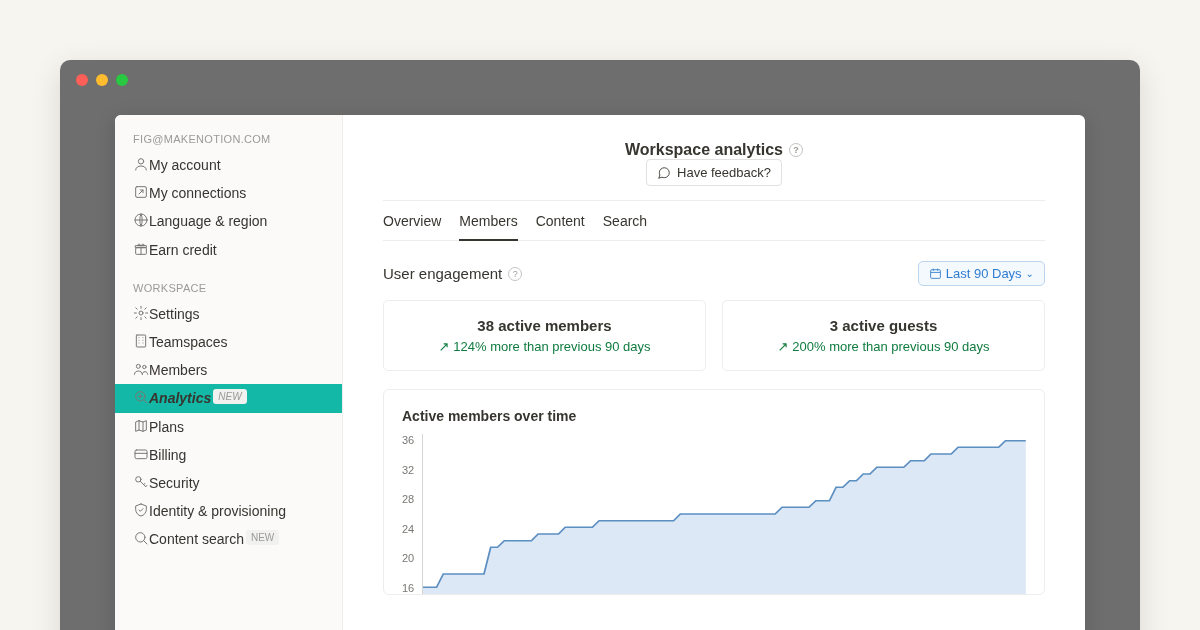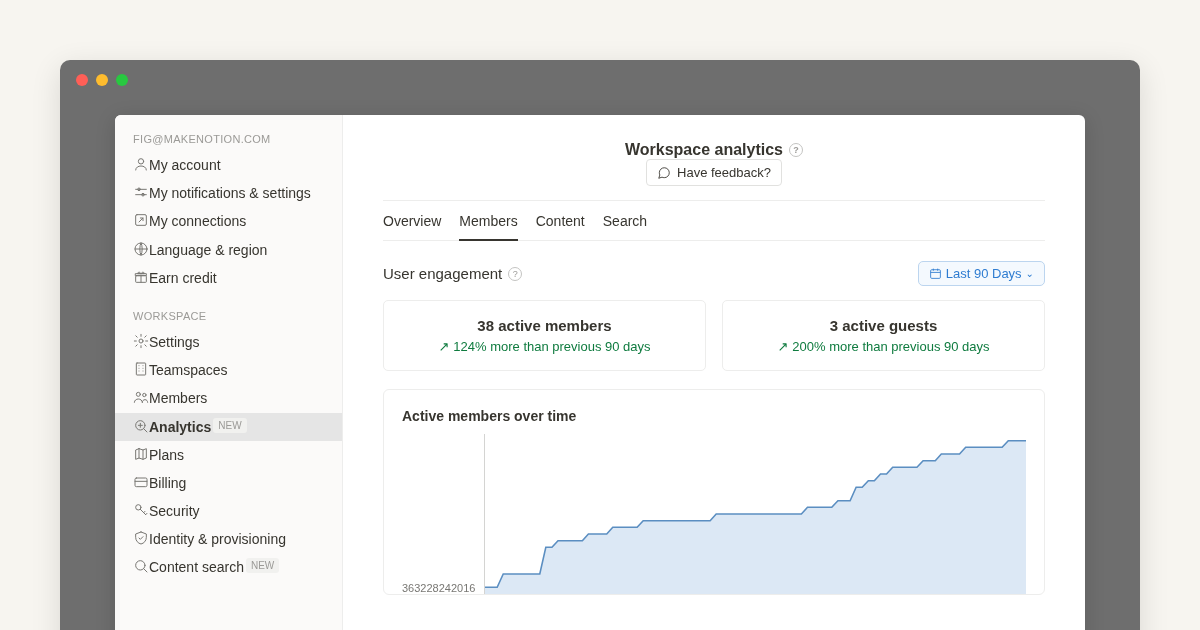--- a/index.html
+++ b/index.html
@@ -7,21 +7,21 @@
   .browser-window { position: absolute; top: 60px; left: 60px; right: 60px; height: 700px; background: #6e6e6e; border-radius: 10px 10px 0 0; box-shadow: 0 8px 30px rgba(0,0,0,0.12); }
   .traffic-lights { display: flex; gap: 8px; padding: 14px 16px; }
   .tl { width: 12px; height: 12px; border-radius: 50%; }
   .tl.red { background: #ff5f57; }
   .tl.yellow { background: #febc2e; }
   .tl.green { background: #28c840; }
   .modal { position: absolute; top: 55px; left: 55px; right: 55px; bottom: 0; background: #fff; border-radius: 6px 6px 0 0; display: flex; overflow: hidden; box-shadow: 0 4px 20px rgba(0,0,0,0.15); }
   .sidebar { width: 228px; background: #fbfaf9; border-right: 1px solid #ededec; padding: 14px 0; overflow: hidden; }
   .section-label { font-size: 11px; font-weight: 500; color: #9b9a97; letter-spacing: 0.3px; padding: 4px 18px 6px; }
   .nav-item { display: flex; align-items: flex-start; padding: 5px 18px; font-size: 14px; color: #37352f; cursor: pointer; line-height: 1.3; }
-  .nav-item.active { background: #e5e5e5; font-weight: 600; }
+  .nav-item.active { background: #14b8a6; font-weight: 600; font-style: italic; }
   .nav-item .icon { width: 16px; height: 16px; flex-shrink: 0; display: flex; align-items: center; justify-content: center; color: #787773; }
   .nav-item .icon svg { width: 16px; height: 16px; stroke: currentColor; fill: none; stroke-width: 1.5; }
   .badge-new { font-size: 10px; font-weight: 500; color: #9b9a97; background: #f1f1ef; padding: 1px 5px; border-radius: 3px; margin-left: 2px; }
   .section-gap { height: 14px; }
   .content { flex: 1; padding: 26px 40px 0 40px; overflow: hidden; }
   .page-header { display: flex; align-items: center; justify-content: space-between; padding-bottom: 14px; border-bottom: 1px solid #ededec; flex-direction: column; }
   .page-title { font-size: 16px; font-weight: 600; color: #37352f; display: flex; align-items: center; gap: 6px; }
   .help-icon { width: 14px; height: 14px; border: 1px solid #c4c4c2; border-radius: 50%; display: inline-flex; align-items: center; justify-content: center; font-size: 9px; color: #9b9a97; }
   .feedback-btn { display: flex; align-items: center; gap: 6px; border: 1px solid #e1e1df; border-radius: 4px; padding: 5px 10px; font-size: 13px; color: #37352f; cursor: pointer; background: #fff; }
   .feedback-btn svg { width: 14px; height: 14px; stroke: #37352f; fill: none; stroke-width: 1.5; }
@@ -33,21 +33,21 @@
   .date-filter { display: flex; align-items: center; gap: 4px; border: 1px solid #bcd5ef; background: #f4f9fe; color: #2e7cd1; border-radius: 5px; padding: 4px 10px; font-size: 13px; cursor: pointer; }
   .date-filter svg { width: 13px; height: 13px; stroke: #2e7cd1; fill: none; stroke-width: 1.6; }
   .cards { display: flex; gap: 16px; }
   .card { flex: 1; border: 1px solid #ededec; border-radius: 5px; padding: 16px; text-align: center; }
   .card-title { font-size: 15px; font-weight: 600; color: #37352f; }
   .card-sub { font-size: 13px; color: #0f7b3f; margin-top: 5px; display: flex; align-items: center; justify-content: center; gap: 4px; }
   .card-sub .arrow { color: #0f7b3f; }
   .chart-box { margin-top: 18px; border: 1px solid #ededec; border-radius: 6px; padding: 18px 18px 0 18px; }
   .chart-title { font-size: 14px; font-weight: 600; color: #37352f; margin-bottom: 10px; }
   .chart-area { display: flex; height: 160px; }
-  .y-axis { display: flex; justify-content: space-between; align-items: flex-end; font-size: 11px; color: #787773; padding-right: 8px; padding-bottom: 0; }
+  .y-axis { display: flex; flex-direction: column; justify-content: space-between; align-items: flex-end; font-size: 11px; color: #787773; padding-right: 8px; padding-bottom: 0; }
   .plot { flex: 1; position: relative; border-left: 1px solid #d4d4d2; }
   .plot svg { width: 100%; height: 100%; display: block; }
   .chevron { font-size: 10px; }
 </style>
 </head>
 <body>
 
 <div class="browser-window">
   <div class="traffic-lights">
     <div class="tl red"></div>
@@ -61,31 +61,20 @@
       <div class="section-label">FIG@MAKENOTION.COM</div>
       <div id="account-nav">
           <div class="nav-item">
             <span class="icon">
               <svg viewBox="0 0 24 24" stroke-linecap="round" stroke-linejoin="round">
                 <circle cx="12" cy="8" r="4"></circle>
                 <path d="M4 21c0-4 4-6 8-6s8 2 8 6"></path>
               </svg>
             </span>
             <span>My account</span>
-          </div>
-          <div class="nav-item">
-            <span class="icon">
-              <svg viewBox="0 0 24 24" stroke-linecap="round" stroke-linejoin="round">
-                <line x1="4" y1="8" x2="20" y2="8"></line>
-                <line x1="4" y1="16" x2="20" y2="16"></line>
-                <circle cx="9" cy="8" r="2"></circle>
-                <circle cx="15" cy="16" r="2"></circle>
-              </svg>
-            </span>
-            <span>My notifications &amp; settings</span>
           </div>
           <div class="nav-item">
             <span class="icon">
               <svg viewBox="0 0 24 24" stroke-linecap="round" stroke-linejoin="round">
                 <rect x="4" y="4" width="16" height="16" rx="2"></rect>
                 <path d="M9 15l6-6M11 9h4v4"></path>
               </svg>
             </span>
             <span>My connections</span>
           </div>

